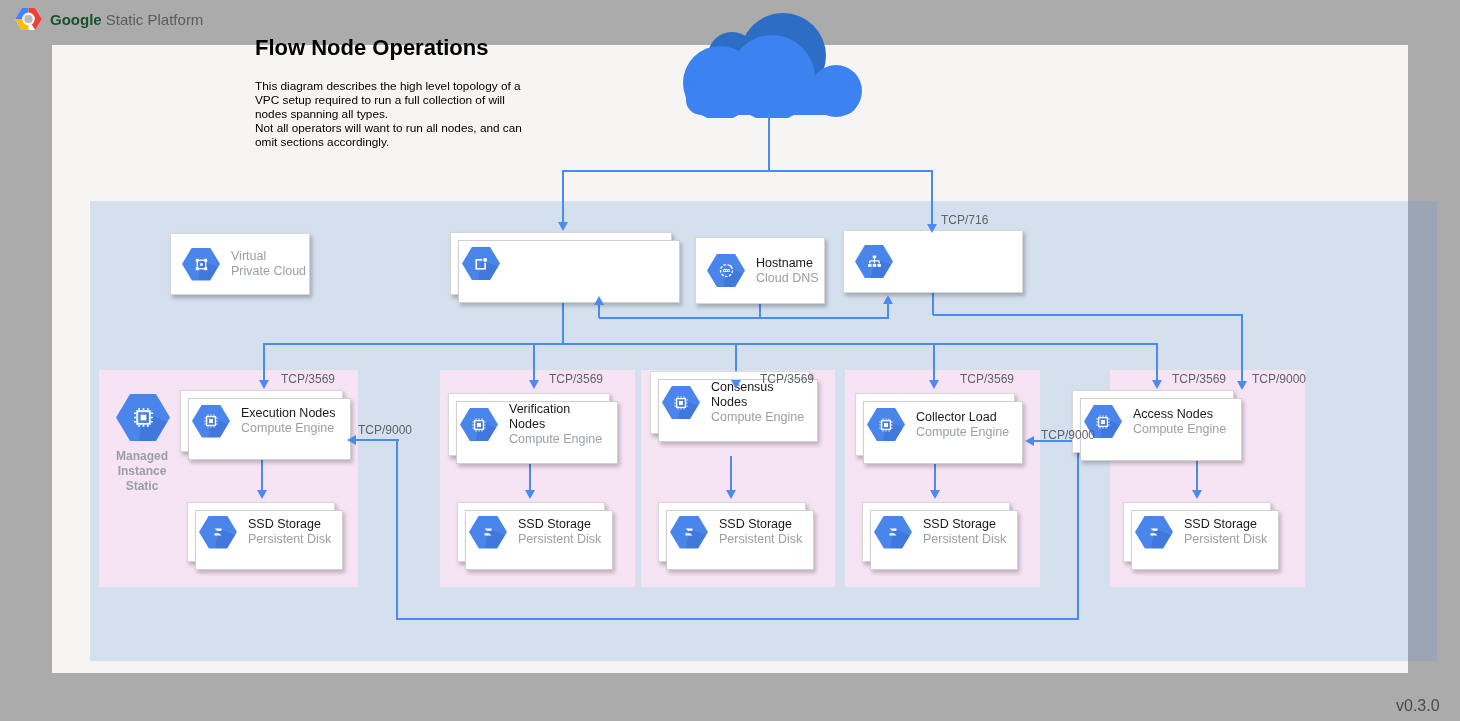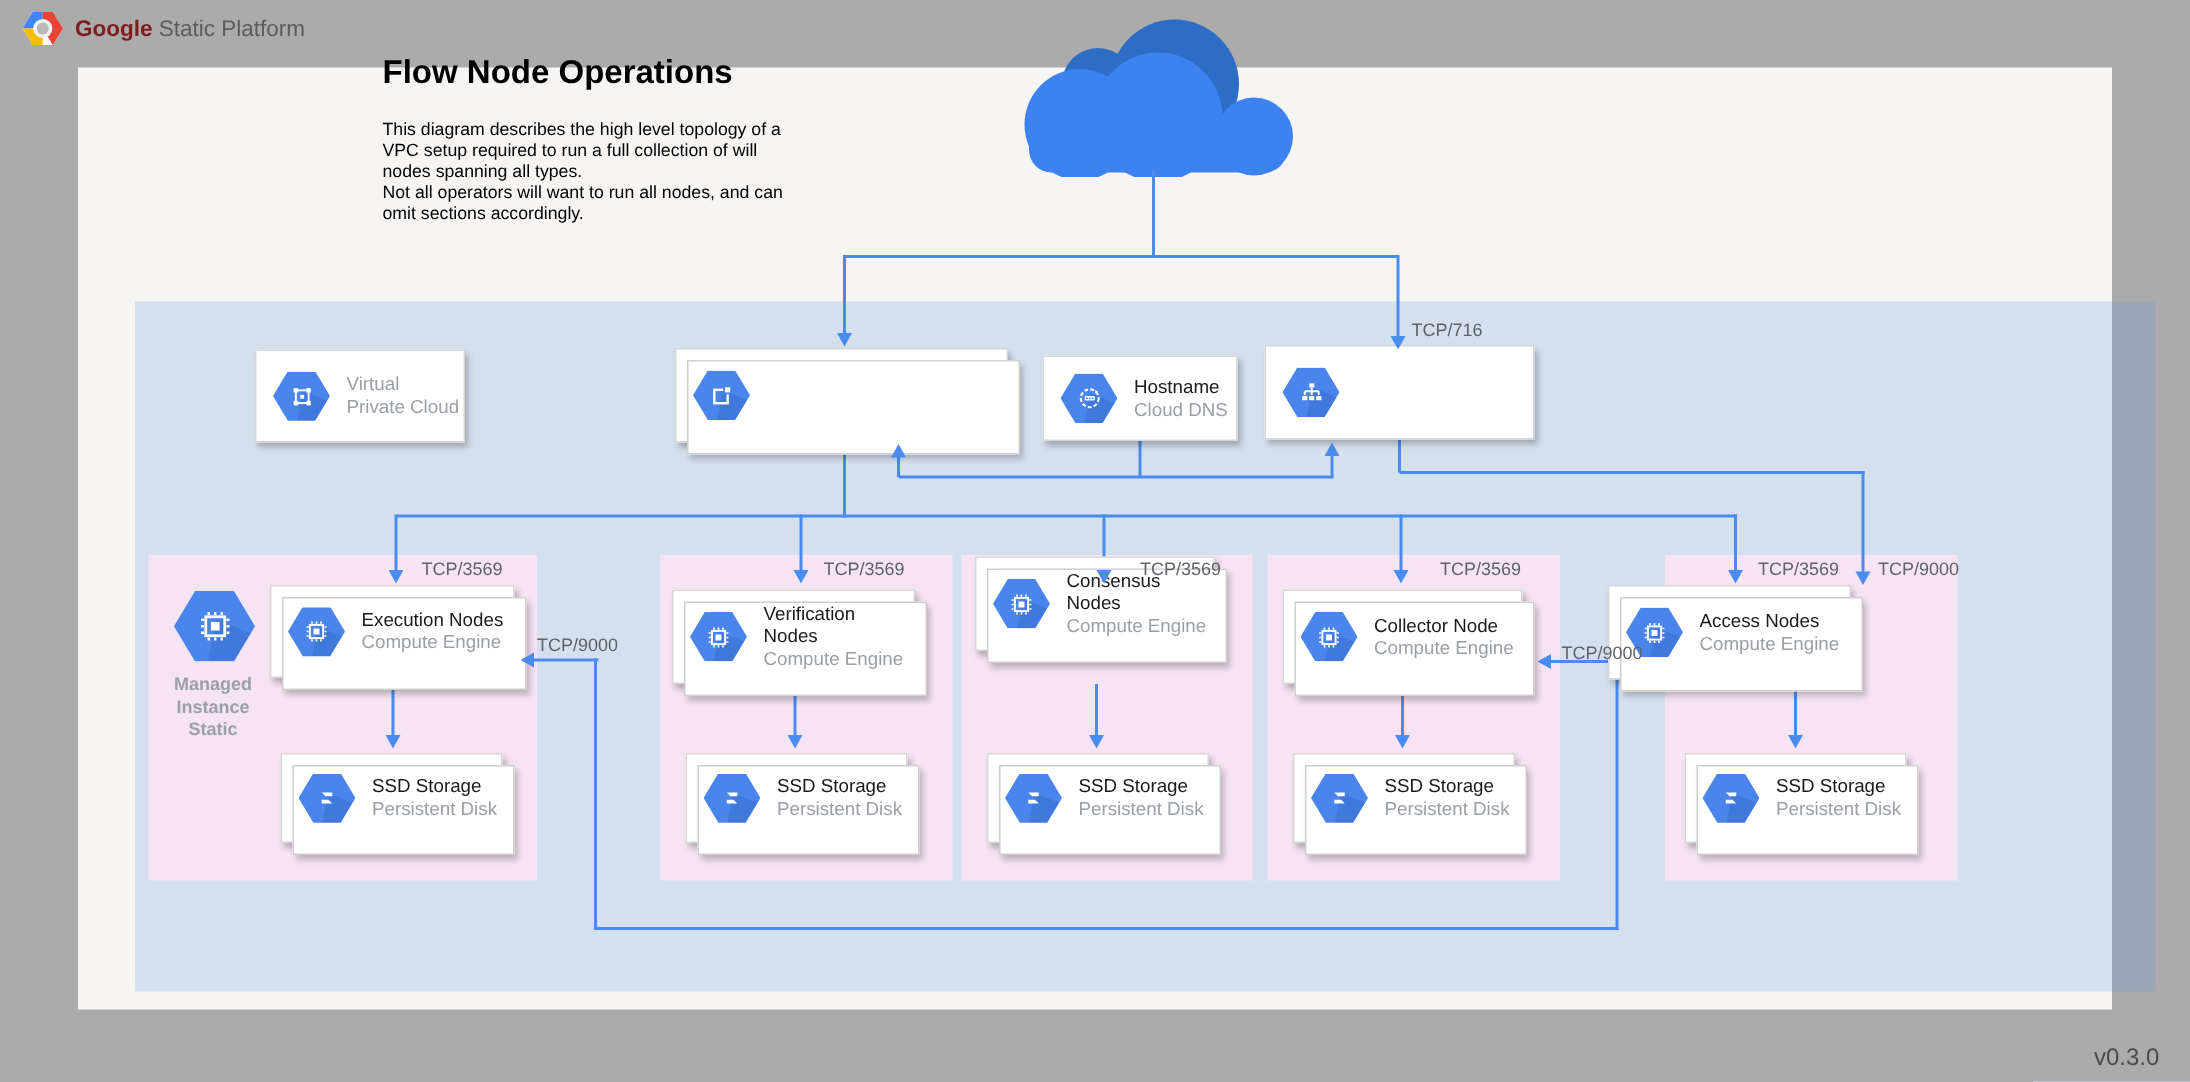--- a/index.html
+++ b/index.html
@@ -7,21 +7,21 @@
   body {
     position:relative; overflow:hidden;
     background:#ababab;
     font-family:"Liberation Sans", sans-serif;
     color:#111;
   }
   .abs { position:absolute; }
 
   
   .brand { position:absolute; left:50px; top:11px; font-size:15px; color:#5c5c5c; }
-  .brand b { color:#7f1d1d; }
+  .brand b { color:#14532d; }
 
   
   .canvas { position:absolute; left:52px; top:45px; width:1356px; height:628px; background:#f7f5f3; }
   .vpc-region { position:absolute; left:90px; top:201px; width:1347px; height:460px;
                 background:rgba(96,150,224,0.22); }
   .pink { position:absolute; top:370px; height:217px; background:#f6e3f3; }
 
   
   .title { position:absolute; left:255px; top:35px; font-size:22px; font-weight:bold; color:#000; }
   .desc  { position:absolute; left:255px; top:79px; width:274px; font-size:11.8px; line-height:14px;
@@ -115,21 +115,21 @@
 
 <div class="card stacked" style="left:450px;top:232px;width:222px;height:63px">
   <div class="hex">
     <svg width="17" height="17" viewBox="0 0 16 16">
         <rect x="3" y="4.6" width="8.4" height="8.4" fill="none" stroke="#fff" stroke-width="1.5"></rect>
         <rect x="9.2" y="2.4" width="4.4" height="4.4" fill="#fff" stroke="#4a85ec" stroke-width="1.2"></rect>
       </svg>
   </div>
 </div>
 
-<div class="card" style="left:695px;top:237px;width:130px;height:57px">
+<div class="card" style="left:695px;top:237px;width:130px;height:67px">
   <div class="hex">
     <svg width="17" height="17" viewBox="0 0 16 16">
         <circle cx="8" cy="8" r="5.6" fill="none" stroke="#fff" stroke-width="1.3" stroke-dasharray="2.4 1.4"></circle>
         <rect x="4.8" y="6.6" width="6.4" height="2.8" rx="0.6" fill="#fff"></rect>
         <circle cx="6.2" cy="8" r="0.6" fill="#4a85ec"></circle>
         <circle cx="8" cy="8" r="0.6" fill="#4a85ec"></circle>
         <circle cx="9.8" cy="8" r="0.6" fill="#4a85ec"></circle>
         <path d="M11.5 2.6l2 1.4-2.3 1z" fill="#fff"></path>
       </svg>
   </div>
@@ -242,21 +242,21 @@
 
 <div class="card stacked" style="left:855px;top:393px;width:160px;height:63px">
   <div class="hex">
       <svg width="16" height="16" viewBox="0 0 16 16">
         <rect x="3.6" y="3.6" width="8.8" height="8.8" fill="none" stroke="#fff" stroke-width="1.3"></rect>
         <rect x="6" y="6" width="4" height="4" fill="#fff"></rect>
         <path d="M5 1.4v1.4M8 1.4v1.4M11 1.4v1.4M5 13.2v1.4M8 13.2v1.4M11 13.2v1.4M1.4 5h1.4M1.4 8h1.4M1.4 11h1.4M13.2 5h1.4M13.2 8h1.4M13.2 11h1.4" stroke="#fff" stroke-width="1.1"></path>
       </svg>
     </div>
   <div class="txt">
-      <span class="t1">Collector Node</span>
+      <span class="t1">Collector Load</span>
       <span class="t2">Compute Engine</span>
     </div>
 </div>
 <div class="card stacked" style="left:862px;top:502px;width:148px;height:60px">
   <div class="hex">
       <svg width="16" height="16" viewBox="0 0 16 16">
         <path d="M4.5 4.4h7v2.4H7z" fill="#fff"></path>
         <path d="M4.5 9.2H9l2.5 2.4h-7z" fill="#fff"></path>
       </svg>
     </div>

